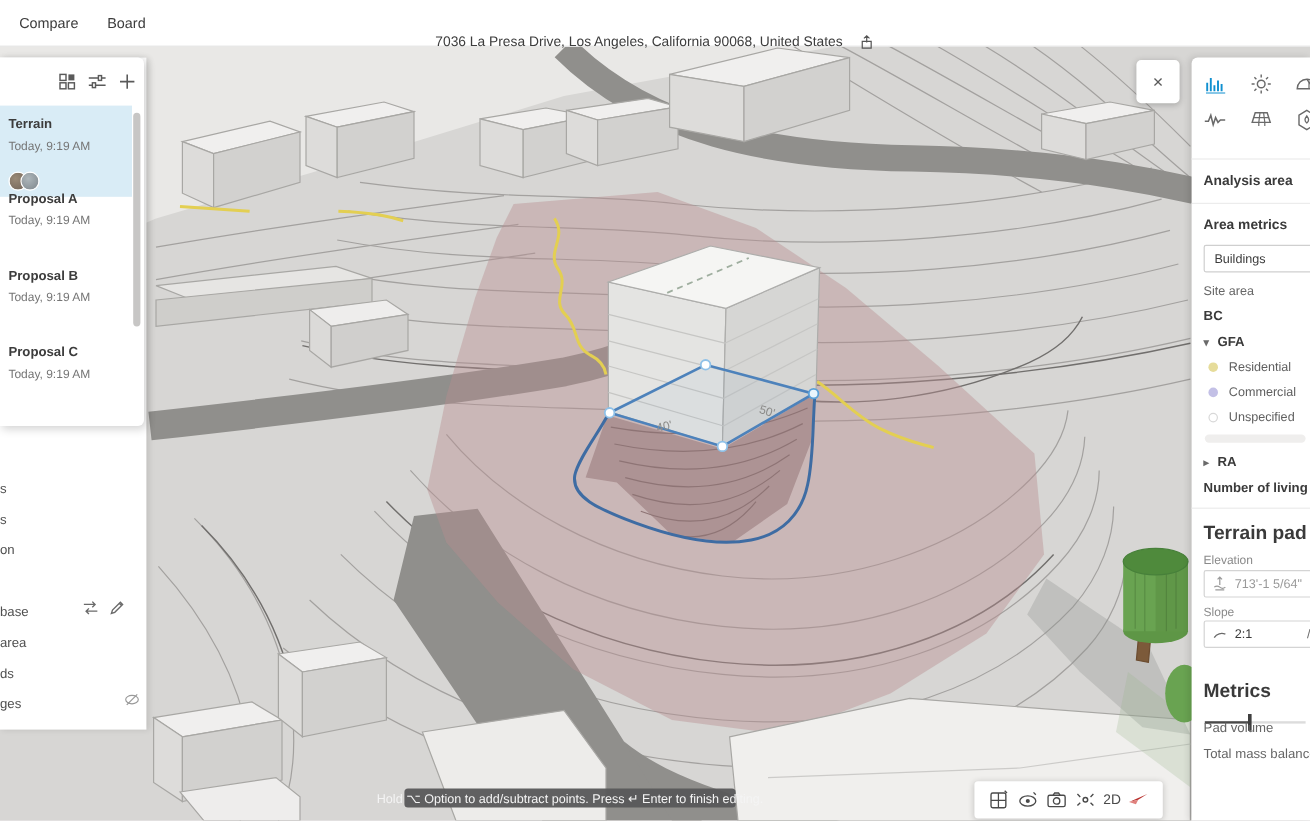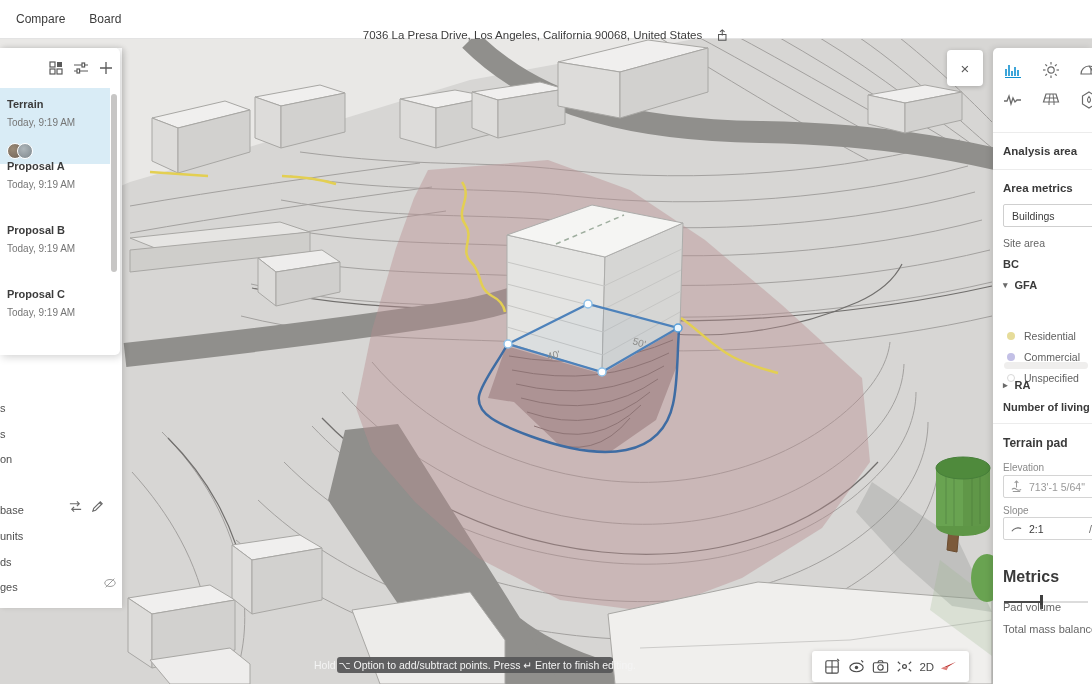--- a/index.html
+++ b/index.html
@@ -42,21 +42,21 @@
   .rp-tool{width:20px;height:20px;cursor:pointer;}
   .rp-tool.active{color:#1090d0;}
   .rp-div{position:absolute;left:0;width:99px;border-top:1px solid #ececec;}
   .rp-sec{position:absolute;left:10px;font-size:11.5px;font-weight:700;color:#3a3a3a;}
   .rp-sub{position:absolute;left:10px;font-size:10px;color:#8a8a8a;}
   .rp-text{position:absolute;left:10px;font-size:10.5px;color:#666;}
   .rp-strong{position:absolute;left:10px;font-size:11px;font-weight:700;color:#3a3a3a;}
   .rp-select{position:absolute;left:10px;top:156px;width:96px;height:23px;border:1px solid #cfcfcf;
           border-radius:2px;font-size:10.5px;color:#3c3c3c;display:flex;align-items:center;
           padding-left:8px;box-sizing:border-box;background:#fff;cursor:pointer;}
-  .dotrow{position:absolute;left:14px;display:flex;align-items:center;gap:9px;font-size:10.5px;color:#5f5f5f;margin-top:30px;}
+  .dotrow{position:absolute;left:14px;display:flex;align-items:center;gap:9px;font-size:10.5px;color:#5f5f5f;}
   .dot{width:8px;height:8px;border-radius:50%;}
   .dot.res{background:#e6dc9a;}
   .dot.com{background:#c3c0e6;}
   .dot.uns{background:#fff;border:1px solid #d8d8d8;box-sizing:border-box;}
   .rp-bar{position:absolute;left:11px;width:84px;height:7px;border-radius:4px;background:#efeeed;}
   .chev{font-size:9px;color:#6a6a6a;margin-right:7px;}
   .rowflex{position:absolute;left:10px;display:flex;align-items:center;cursor:pointer;
           font-size:11px;font-weight:700;color:#3a3a3a;}
   .rp-input{position:absolute;left:10px;width:96px;height:23px;border:1px solid #d4d4d4;border-radius:2px;
           box-sizing:border-box;display:flex;align-items:center;gap:6px;padding:0 6px;background:#fff;}
@@ -264,21 +264,21 @@
         <path d="M3,6 h8 v6 h-8 z M7,7 V1 M4.5,3.2 7,1 9.5,3.2" fill="none" stroke="#555" stroke-width="1.1"></path>
       </svg>
     </span>
   </div>
 
   <div class="layers-panel">
     <div class="layer-frag" style="top:353px;">s</div>
     <div class="layer-frag" style="top:379px;">s</div>
     <div class="layer-frag" style="top:404px;">on</div>
     <div class="layer-frag" style="top:455px;">base</div>
-    <div class="layer-frag" style="top:481px;">units</div>
+    <div class="layer-frag" style="top:481px;">area</div>
     <div class="layer-frag" style="top:507px;">ds</div>
     <div class="layer-frag" style="top:532px;">ges</div>
     <svg class="layer-icon" style="left:68px;top:451px;" width="15" height="15" viewBox="0 0 16 16">
       <path d="M2,5 h10 M9.5,2.5 12,5 9.5,7.5 M14,11 H4 M6.5,8.5 4,11 6.5,13.5" fill="none" stroke="#6a6a6a" stroke-width="1.2"></path>
     </svg>
     <svg class="layer-icon" style="left:90px;top:451px;" width="15" height="15" viewBox="0 0 16 16">
       <path d="M3,13 L4,10 11,3 13,5 6,12 Z M10,4 l2,2" fill="none" stroke="#6a6a6a" stroke-width="1.2"></path>
     </svg>
     <svg class="layer-icon" style="left:103px;top:528px;" width="14" height="14" viewBox="0 0 16 16">
       <ellipse cx="8" cy="8" rx="6" ry="4" fill="none" stroke="#9a9a9a" stroke-width="1.1"></ellipse>
@@ -396,21 +396,21 @@
     </div>
     <div class="rp-bar" style="top:314px;"></div>
 
     <div class="rowflex" style="top:331px;">
       <span class="chev">▸</span>
       <span>RA</span>
     </div>
     <div class="rp-strong" style="top:353px;white-space:nowrap;">Number of living units</div>
 
     <div class="rp-div" style="top:375px;"></div>
-    <div class="rp-sec" style="top:388px;font-size:12px;">Terrain pad</div>
+    <div class="rp-sec" style="top:388px;font-size:16px;">Terrain pad</div>
 
     <div class="rp-sub" style="top:414px;">Elevation</div>
     <div class="rp-input" style="top:427px;">
       <svg width="13" height="13" viewBox="0 0 14 14">
         <path d="M7,1 V8 M5,3 L7,1 9,3 M2,10 q2.5,-2 5,0 q2.5,2 5,0 M3,12.5 h8" fill="none" stroke="#9a9a9a" stroke-width="1.1"></path>
       </svg>
       <span class="val">713'-1 5/64"</span>
     </div>
 
     <div class="rp-sub" style="top:457px;">Slope</div>

